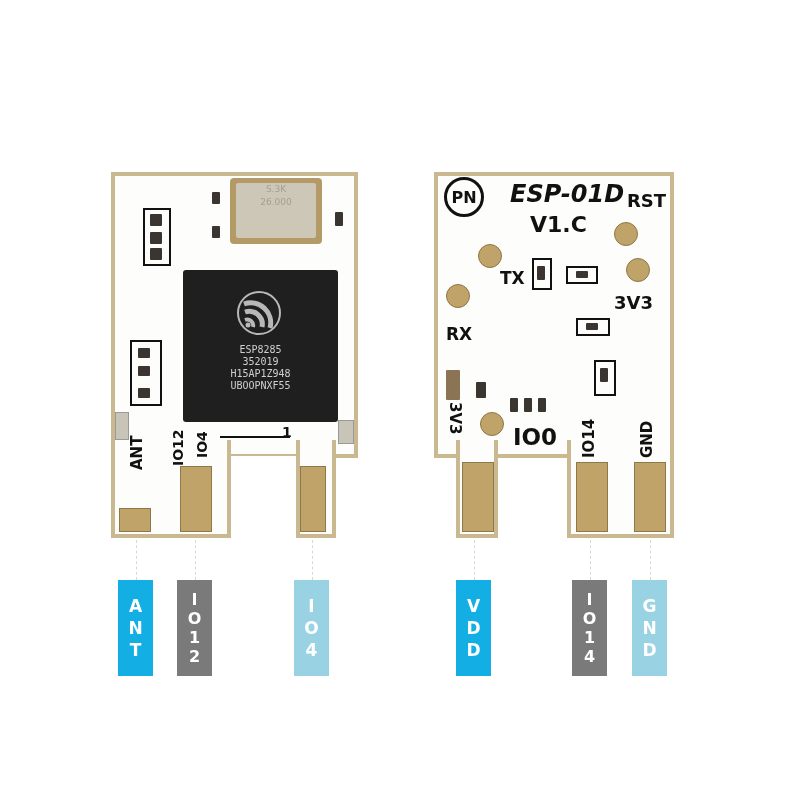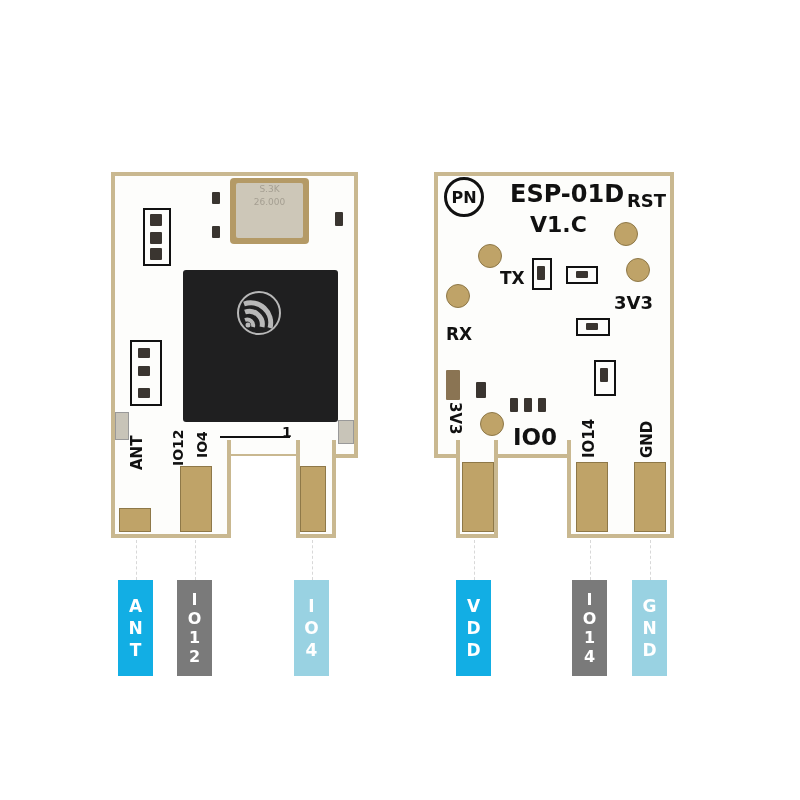--- a/index.html
+++ b/index.html
@@ -21,21 +21,21 @@
 </style>
 </head>
 <body>
 
 <div class="board" style="left:111px;top:172px;width:247px;height:286px;"></div>
 
 <div class="board" style="left:111px;top:440px;width:120px;height:98px;border-top:none;"></div>
 <div class="board" style="left:296px;top:440px;width:40px;height:98px;border-top:none;"></div>
 <div class="cut" style="left:231px;top:456px;width:65px;height:90px;"></div>
 
-<div class="crystal" style="left:230px;top:178px;width:79px;height:66px;">
+<div class="crystal" style="left:230px;top:178px;width:92px;height:66px;">
   <div class="crystal-inner">
     <div>S.3K</div>
     <div>26.000</div>
   </div>
 </div>
 
 <div class="comp" style="left:143px;top:208px;width:28px;height:58px;"></div>
 <div class="smd" style="left:150px;top:214px;width:12px;height:12px;"></div>
 <div class="smd" style="left:150px;top:232px;width:12px;height:12px;"></div>
 <div class="smd" style="left:150px;top:248px;width:12px;height:12px;"></div>
@@ -50,40 +50,46 @@
 <div class="pad" style="left:338px;top:420px;width:14px;height:22px;background:#c8c4b8;border-color:#999;"></div>
 
 <div class="chip" style="left:183px;top:270px;width:155px;height:152px;">
   <svg class="abs" style="left:53px;top:20px;" width="46" height="46" viewBox="0 0 46 46">
     <circle cx="23" cy="23" r="21" fill="none" stroke="#b8b8b8" stroke-width="2"></circle>
     <path d="M8 14 A20 20 0 0 1 34 38" fill="none" stroke="#b8b8b8" stroke-width="5"></path>
     <path d="M9 22 A13 13 0 0 1 26 37" fill="none" stroke="#b8b8b8" stroke-width="5"></path>
     <path d="M9 30 A6 6 0 0 1 17 37" fill="none" stroke="#b8b8b8" stroke-width="4"></path>
     <circle cx="12" cy="35" r="2.5" fill="#b8b8b8"></circle>
   </svg>
+  <div class="chip-text" style="top:74px;">
+    <div>ESP8285</div>
+    <div>352019</div>
+    <div>H15AP1Z948</div>
+    <div>UBOOPNXF55</div>
+  </div>
 </div>
 
 <div class="silk" style="left:128px;top:470px;font-size:15px;transform:rotate(-90deg);transform-origin:left top;">ANT</div>
 <div class="silk" style="left:170px;top:466px;font-size:14px;transform:rotate(-90deg);transform-origin:left top;">IO12</div>
 <div class="silk" style="left:194px;top:458px;font-size:14px;transform:rotate(-90deg);transform-origin:left top;">IO4</div>
 <div class="abs" style="left:220px;top:436px;width:70px;height:2px;background:#111;"></div>
 <div class="silk" style="left:282px;top:424px;font-size:14px;">1</div>
 
 <div class="pad" style="left:119px;top:508px;width:30px;height:22px;"></div>
 <div class="pad" style="left:180px;top:466px;width:30px;height:64px;"></div>
 <div class="pad" style="left:300px;top:466px;width:24px;height:64px;"></div>
 
 <div class="board" style="left:434px;top:172px;width:240px;height:286px;"></div>
 <div class="board" style="left:456px;top:440px;width:42px;height:98px;border-top:none;"></div>
 <div class="board" style="left:567px;top:440px;width:107px;height:98px;border-top:none;"></div>
 
 <div class="abs" style="left:444px;top:177px;width:40px;height:40px;border:3px solid #111;border-radius:50%;box-sizing:border-box;display:flex;align-items:center;justify-content:center;font-weight:bold;font-size:16px;color:#111;">
   <span>PN</span>
 </div>
-<div class="silk" style="left:510px;top:180px;font-size:24px;">ESP-01D</div>
+<div class="silk" style="left:510px;top:180px;font-size:24px;font-style:italic;">ESP-01D</div>
 <div class="silk" style="left:530px;top:212px;font-size:22px;">V1.C</div>
 <div class="silk" style="left:627px;top:190px;font-size:18px;">RST</div>
 <div class="silk" style="left:500px;top:268px;font-size:17px;">TX</div>
 <div class="silk" style="left:446px;top:324px;font-size:17px;">RX</div>
 <div class="silk" style="left:614px;top:292px;font-size:18px;">3V3</div>
 <div class="silk" style="left:513px;top:424px;font-size:23px;">IO0</div>
 <div class="silk" style="left:444px;top:446px;font-size:15px;transform:rotate(90deg);transform-origin:left top;left:464px;top:402px;">3V3</div>
 <div class="silk" style="left:580px;top:458px;font-size:15px;transform:rotate(-90deg);transform-origin:left top;">IO14</div>
 <div class="silk" style="left:638px;top:458px;font-size:15px;transform:rotate(-90deg);transform-origin:left top;">GND</div>
 

